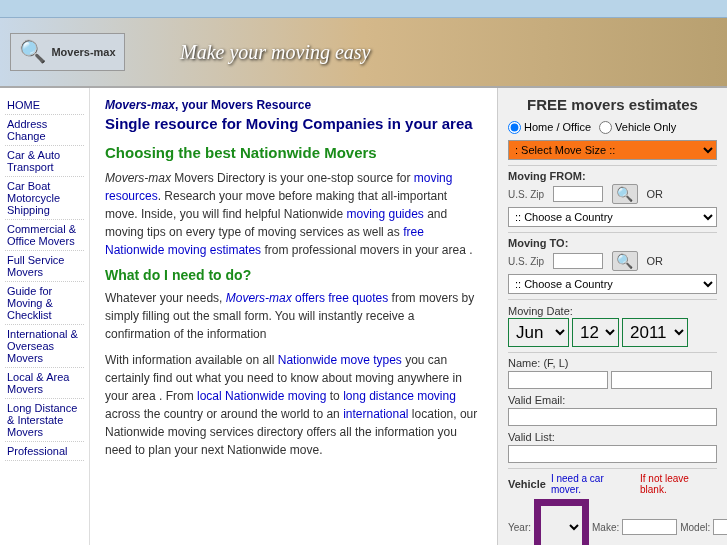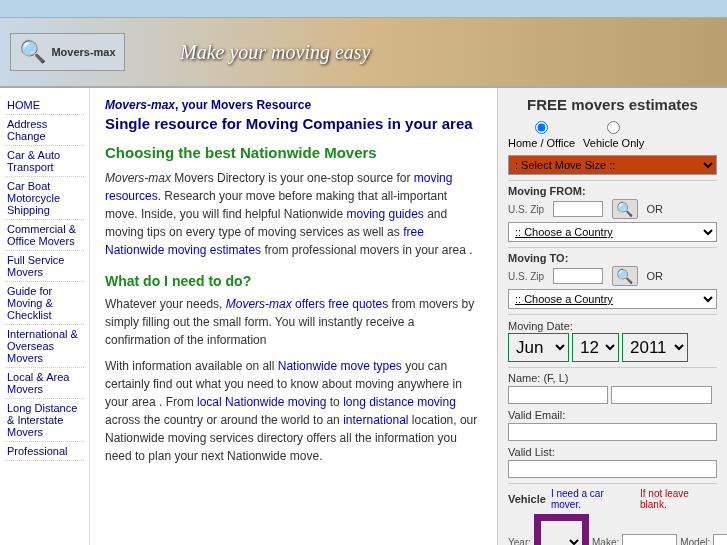--- a/index.html
+++ b/index.html
@@ -87,21 +87,21 @@
     #section-title-1 {
       font-size: 15px;
       font-weight: bold;
       color: #1a8c1a;
       margin-bottom: 8px;
     }
     #section-title-2 {
       font-size: 14px;
       font-weight: bold;
       color: #1a8c1a;
-      margin-top: 14px;
+      margin-top: 8px;
       margin-bottom: 6px;
     }
     .content-text {
       font-size: 12px;
       color: #333;
       line-height: 1.5;
       margin-bottom: 8px;
     }
     .content-text a, .link-text {
       color: #0000cc;
@@ -132,28 +132,27 @@
       align-items: center;
       gap: 8px;
       margin-bottom: 6px;
       font-size: 11px;
     }
     .radio-row label {
       display: flex;
       gap: 3px;
       cursor: pointer;
       font-size: 11px;
-      flex-direction: column;
     }
     select.form-select {
       width: 100%;
       font-size: 11px;
       padding: 2px;
       border: 1px solid #999;
-      background: #c2410c;
+      background: #f97316;
     }
     .moving-label {
       font-size: 11px;
       font-weight: bold;
       color: #333;
       margin-bottom: 2px;
     }
     .zip-row {
       display: flex;
       align-items: center;
@@ -182,21 +181,20 @@
       background: #ddd;
       padding: 1px 3px;
       border-radius: 2px;
     }
     .country-select {
       width: 100%;
       font-size: 11px;
       padding: 2px;
       border: 1px solid #999;
       background: #fff;
-      text-decoration: underline;
     }
     .date-row {
       display: flex;
       align-items: center;
       gap: 3px;
     }
     .date-select {
       font-size: 17px;
       border: 1px solid #15803d;
       padding: 3px;

